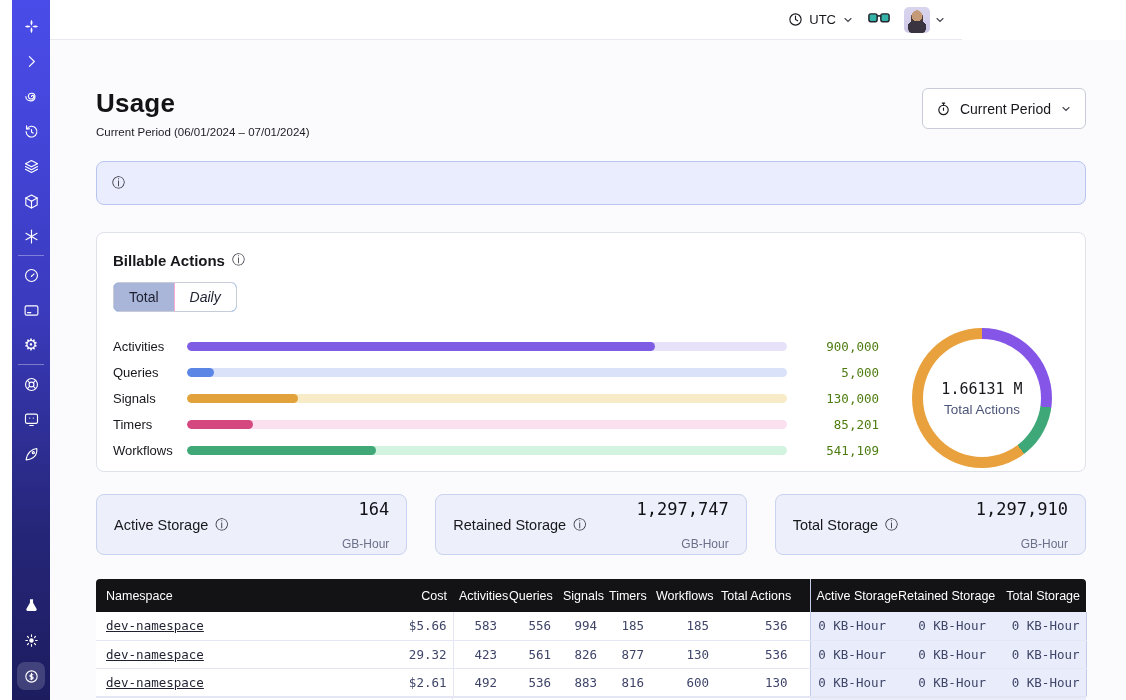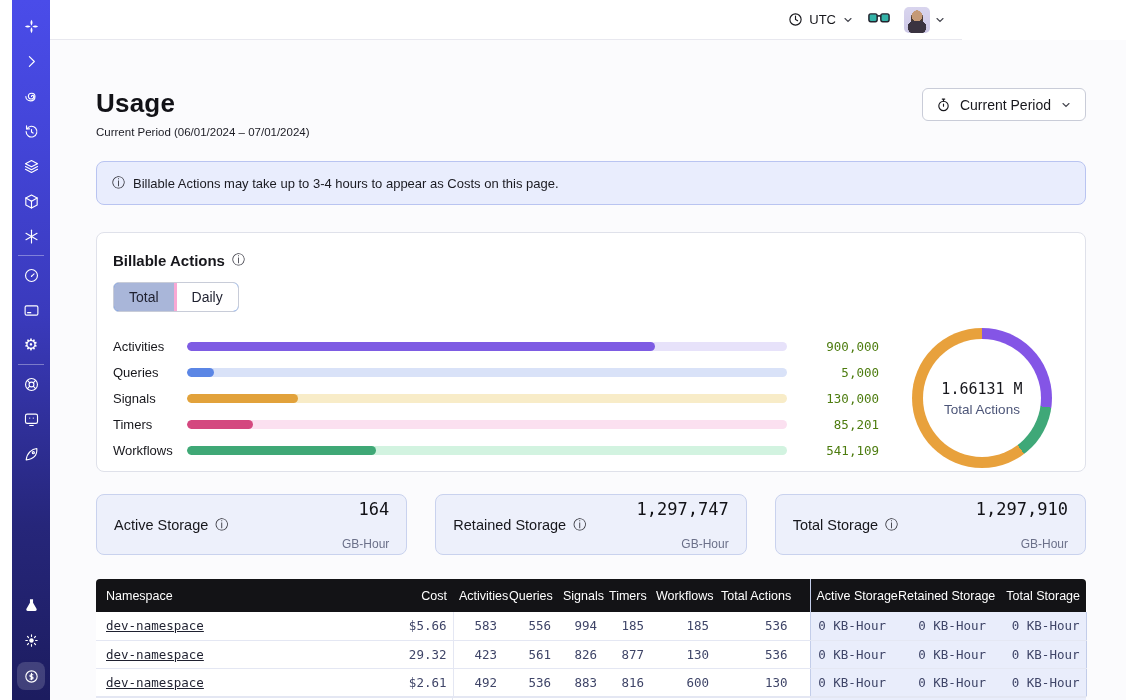--- a/index.html
+++ b/index.html
@@ -37,34 +37,34 @@
               radial-gradient(ellipse 42% 52% at 50% 46%, #4a3a32 0 58%, rgba(0,0,0,0) 59%),
               linear-gradient(180deg,#d9d5ee 0%,#cdc8e6 100%); }
 
   
   .main { position:absolute; left:50px; top:40px; width:1076px; height:660px; background:#fbfbfd;
           padding:48px 40px 0 46px; }
   .page-head { display:flex; justify-content:space-between; align-items:flex-start; }
   .h1 { font-size:26px; font-weight:700; color:#121217; letter-spacing:.2px; }
   .sub { font-size:11.5px; color:#1c1c24; margin-top:7px; }
   .period-btn { display:flex; align-items:center; gap:9px; background:#ffffff; border:1px solid #c9ccd8;
-                border-radius:6px; height:33px; padding:0 13px; font-size:14px; color:#17171c; cursor:pointer; }
+                border-radius:6px; height:41px; padding:0 13px; font-size:14px; color:#17171c; cursor:pointer; }
   .period-btn svg { display:block; }
 
   .banner { margin-top:23px; background:#e9edfd; border:1px solid #b9c4f1; border-radius:8px;
             padding:12px 15px; font-size:13px; color:#1b1b22; display:flex; align-items:center; gap:8px; }
   .info-i { font-family:"DejaVu Sans", sans-serif; font-size:13px; color:#2c2c34; }
 
   .card { margin-top:27px; background:#ffffff; border:1px solid #dfe1ea; border-radius:8px;
           padding:18px 16px 20px 16px; height:240px; }
   .card-title { font-size:15px; font-weight:700; color:#17171c; display:flex; align-items:center; gap:7px; }
   .card-title .info-i { font-weight:400; color:#3c3c46; }
   .tabs { display:inline-flex; border:1px solid #c8ccd8; border-radius:6px; overflow:hidden; margin-top:13px; background:#3b82f6; }
   .tab { padding:6px 15px; font-size:14px; color:#1f2130; cursor:pointer; background:#ffffff; }
-  .tab + .tab { border-left:3px solid #f9a8d4; }
+  .tab + .tab { border-left:1px solid #f9a8d4;font-style:italic; }
   .tab.sel { background:#a9b6d9; }
 
   .chart-flex { display:flex; align-items:center; margin-top:16px; }
   .bars { flex:1; display:flex; flex-direction:column; gap:17px; margin-right:28px; }
   .brow { display:flex; align-items:center; height:9px; }
   .blabel { width:74px; font-size:13px; color:#17171c; flex:0 0 74px; }
   .btrack { flex:1; height:9px; border-radius:5px; position:relative; overflow:hidden; }
   .bfill { position:absolute; left:0; top:0; bottom:0; border-radius:5px; }
   .bval { flex:0 0 92px; text-align:right; font-size:12.5px; color:#4d7c0f; }
 
@@ -268,21 +268,20 @@
       <span class="chev">
         <svg width="12" height="12" viewBox="0 0 24 24" fill="none" stroke="#44454e" stroke-width="2.2" stroke-linecap="round">
             <polyline points="6,9 12,15 18,9"></polyline>
           </svg>
       </span>
     </button>
   </div>
 
   <div class="banner">
     <span class="info-i">ⓘ</span>
-    <span>Billable Actions may take up to 3-4 hours to appear as Costs on this page.</span>
   </div>
 
   <section class="card">
     <div class="card-title">
       <span>Billable Actions</span>
       <span class="info-i">ⓘ</span>
     </div>
     <div class="tabs" id="tabs">
         <div class="tab sel">Total</div>
         <div class="tab">Daily</div>

